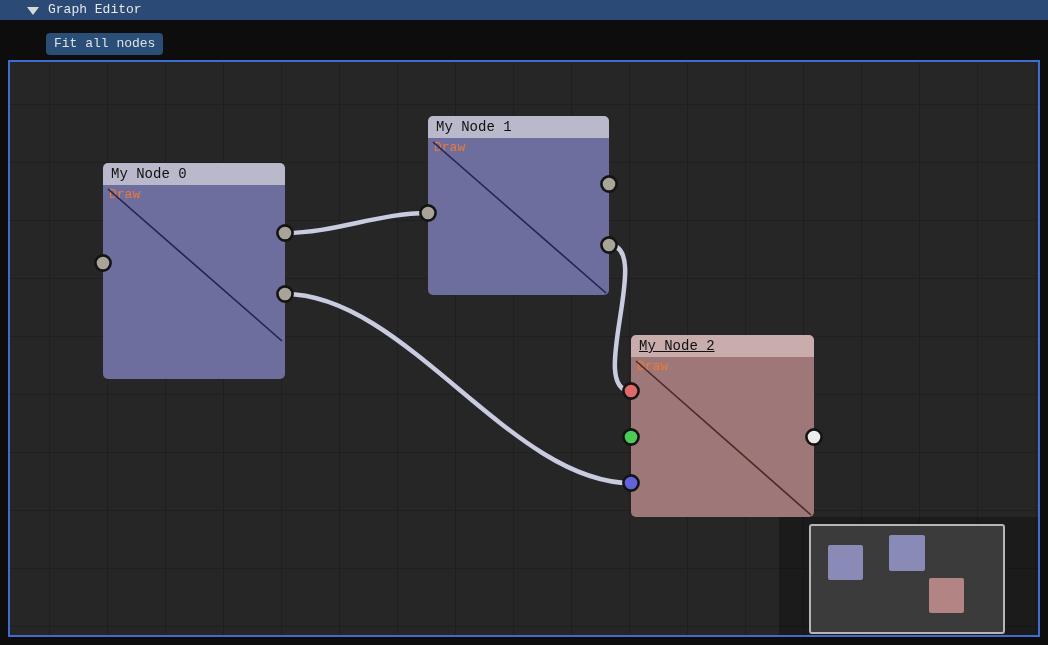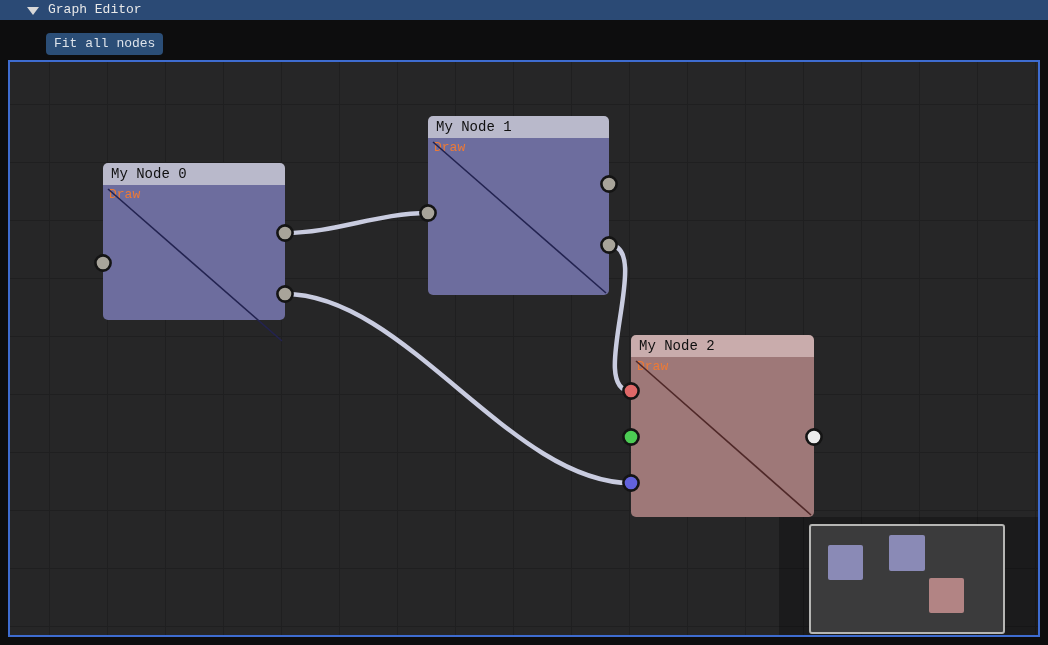--- a/index.html
+++ b/index.html
@@ -72,34 +72,34 @@
   <span class="collapse-arrow"></span>
   <span>Graph Editor</span>
 </div>
 
 <div class="toolbar">
   <button>Fit all nodes</button>
 </div>
 
 <div class="canvas" id="canvas">
   <div id="nodes-layer">
-      <div class="node" style="left: 93px; top: 101px; width: 182px; height: 157px;">
+      <div class="node" style="left: 93px; top: 101px; width: 182px; height: 216px;">
         <div class="node-header" style="background: rgb(185, 185, 203);">My Node 0</div>
         <div class="node-body" style="background: rgb(109, 109, 158);">
           <span class="draw-label" style="color: rgb(238, 122, 53);">Draw</span>
         </div>
       </div>
       <div class="node" style="left: 418px; top: 54px; width: 181px; height: 179px;">
         <div class="node-header" style="background: rgb(185, 185, 203);">My Node 1</div>
         <div class="node-body" style="background: rgb(109, 109, 158);">
           <span class="draw-label" style="color: rgb(238, 122, 53);">Draw</span>
         </div>
       </div>
       <div class="node" style="left: 621px; top: 273px; width: 183px; height: 182px;">
-        <div class="node-header" style="background: rgb(201, 172, 172);">My Node 2</div>
+        <div class="node-header" style="background: rgb(201, 172, 172); text-decoration: underline;">My Node 2</div>
         <div class="node-body" style="background: rgb(158, 120, 120);">
           <span class="draw-label" style="color: rgb(238, 122, 53);">Draw</span>
         </div>
       </div>
     </div>
   <svg id="overlay" viewBox="10 62 1028 573">
       <line x1="108" y1="189" x2="282" y2="341" stroke="#232350" stroke-width="1.6"></line>
       <line x1="433" y1="142" x2="606" y2="293" stroke="#232350" stroke-width="1.6"></line>
       <line x1="636" y1="361" x2="811" y2="515" stroke="#4f2828" stroke-width="1.6"></line>
       <path d="M 285 233 C 335.05 233, 377.95 213, 428 213" fill="none" stroke="#c9cce0" stroke-width="4.5" stroke-linecap="round" pointer-events="stroke"></path>

